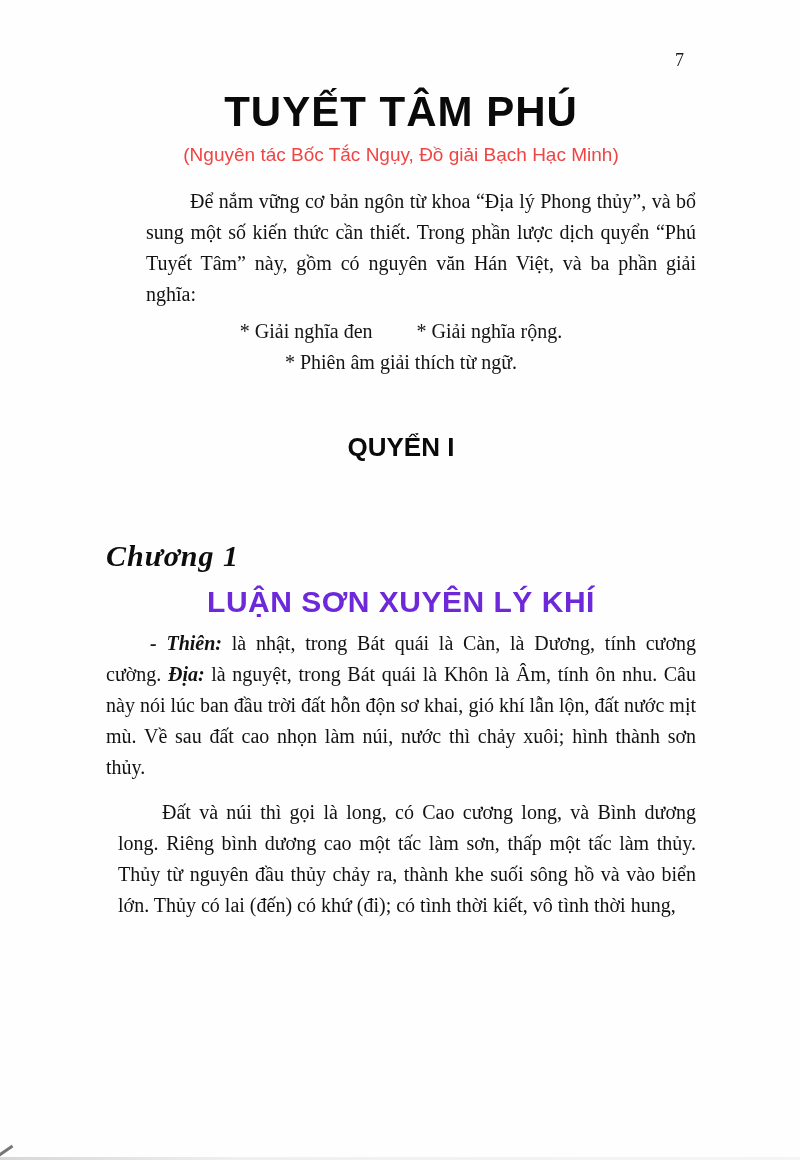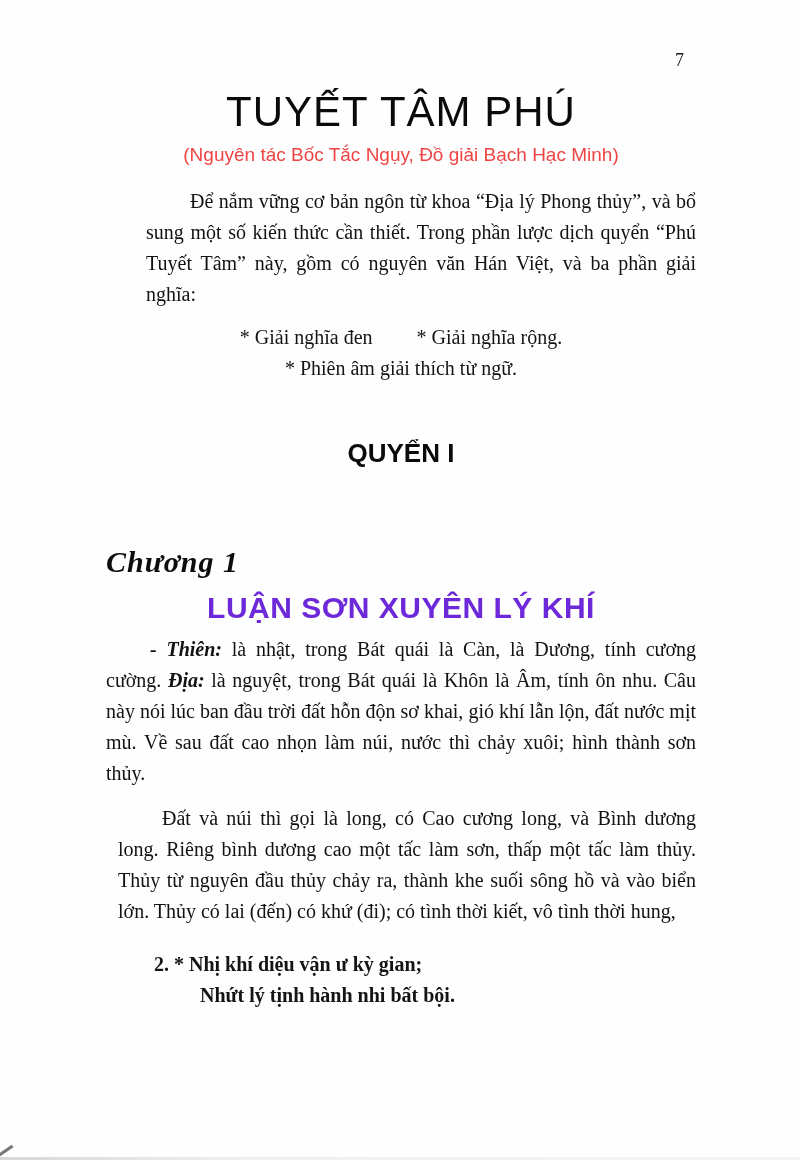--- a/index.html
+++ b/index.html
@@ -19,21 +19,21 @@
   .page-number {
     position: absolute;
     top: 50px;
     right: 116px;
     font-size: 18px;
     color: #1a1a1a;
   }
 
   .title {
     font-family: "Liberation Sans", sans-serif;
-    font-weight: normal;
+    font-weight: bold;
     font-size: 42px;
     letter-spacing: 1px;
     text-align: center;
     margin-top: 42px;
     color: #0a0a0a;
   }
 
   .subtitle {
     font-family: "Liberation Sans", sans-serif;
     font-size: 19px;
@@ -51,21 +51,21 @@
   }
 
   .intro { margin-top: 20px; margin-left: 40px; }
 
   .bullets-row {
     display: flex;
     justify-content: center;
     gap: 44px;
     font-size: 20px;
     line-height: 31px;
-    margin-top: 12px;
+    margin-top: 6px;
   }
 
   .bullets-row2 {
     text-align: center;
     font-size: 20px;
     line-height: 31px;
   }
 
   .book-heading {
     font-family: "Liberation Sans", sans-serif;
@@ -169,21 +169,17 @@
   <div class="chapter-label">Chương 1</div>
 
   <h3 class="chapter-title">LUẬN SƠN XUYÊN LÝ KHÍ</h3>
 
 
 
   <p class="body-para para-thien"><span class="bi">- Thiên:</span><span> là nhật, trong Bát quái là Càn, là Dương, tính cương cường. </span><span class="bi">Địa:</span><span> là nguyệt, trong Bát quái là Khôn là Âm, tính ôn nhu. Câu này nói lúc ban đầu trời đất hỗn độn sơ khai, gió khí lẫn lộn, đất nước mịt mù. Về sau đất cao nhọn làm núi, nước thì chảy xuôi; hình thành sơn thủy.</span></p>
 
   <p class="body-para para-dat">Đất và núi thì gọi là long, có Cao cương long, và Bình dương long. Riêng bình dương cao một tấc làm sơn, thấp một tấc làm thủy. Thủy từ nguyên đầu thủy chảy ra, thành khe suối sông hồ và vào biển lớn. Thủy có lai (đến) có khứ (đi); có tình thời kiết, vô tình thời hung,</p>
 
-  <div class="verse-block">
-    <p class="verse-line l1">2. * Nhị khí diệu vận ư kỳ gian;</p>
-    <p class="verse-line l2">Nhứt lý tịnh hành nhi bất bội.</p>
-  </div>
 
   <div class="scan-artifact"></div>
   <div class="bottom-edge"></div>
 
 </div>
 
 </body></html>

